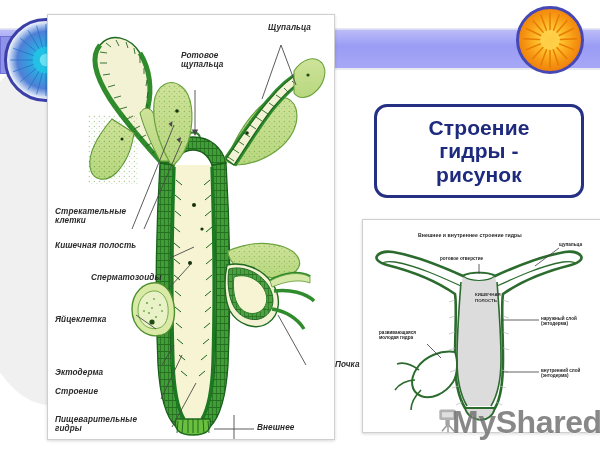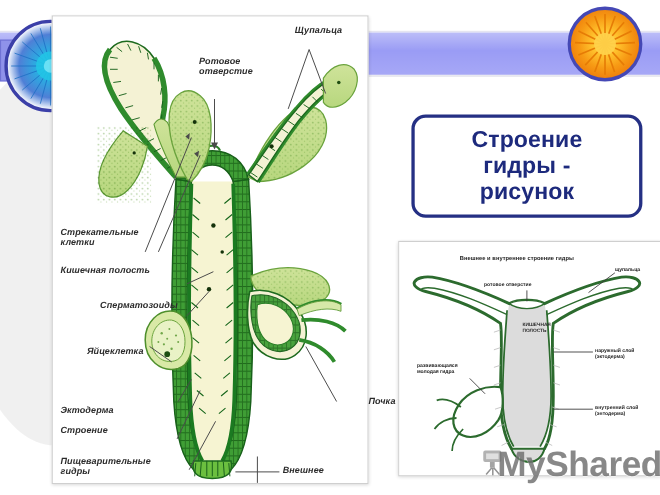--- a/index.html
+++ b/index.html
@@ -349,28 +349,28 @@
         <path d="M258,350 L230,300"></path>
 
         <path d="M166,414 L186,414 M186,400 L186,424 M186,414 L206,414"></path>
       </g>
     </svg>
 
     <div class="lbl" style="left:7px;top:192px;">Стрекательные
 клетки</div>
     <div class="lbl" style="left:7px;top:226px;">Кишечная полость</div>
     <div class="lbl" style="left:7px;top:258px;margin-left:36px;">Сперматозоиды</div>
-    <div class="lbl" style="left:7px;top:300px;margin-left:24px;">Яйцеклетка</div>
+    <div class="lbl" style="left:7px;top:300px;">Яйцеклетка</div>
     <div class="lbl" style="left:7px;top:337px;margin-top:16px;">Эктодерма</div>
     <div class="lbl" style="left:7px;top:372px;">Строение</div>
     <div class="lbl" style="left:7px;top:400px;">Пищеварительные
 гидры</div>
 
     <div class="lbl" style="left:133px;top:36px;">Ротовое
-отверстие</div>
+щупальца</div>
     <div class="lbl" style="left:220px;top:8px;">Щупальца</div>
 
     <div class="lbl r" style="left:239px;top:345px;padding-left:48px;">Почка</div>
     <div class="lbl r" style="left:209px;top:408px;">Внешнее</div>
   </div>
 
   <div id="title-box">
     <div id="title-text">Строение
 гидры -
 рисунок</div>

